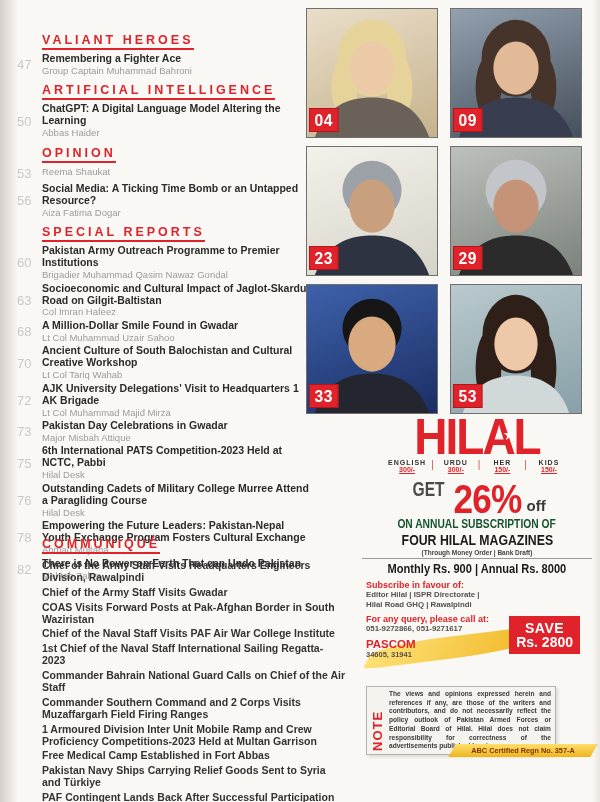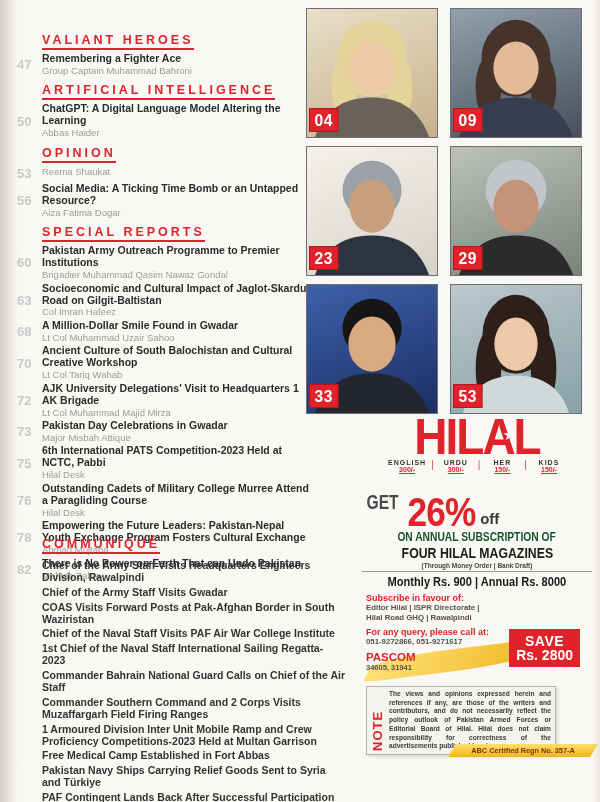--- a/index.html
+++ b/index.html
@@ -9,21 +9,21 @@
   .page::before { content:''; position:absolute; top:0; bottom:0; left:0; width:18px;
     background:linear-gradient(90deg, rgba(110,95,85,.28), rgba(110,95,85,0)); z-index:6; pointer-events:none; }
   .page::after { content:''; position:absolute; top:0; bottom:0; right:0; width:8px;
     background:linear-gradient(270deg, rgba(110,95,85,.12), rgba(110,95,85,0)); z-index:6; pointer-events:none; }
 
   
   .toc { position:absolute; left:16px; top:28px; width:298px; }
   .section-header { color:var(--accent); font-weight:bold; font-size:12.5px; letter-spacing:3px;
     border-bottom:2px solid var(--accent); display:inline-block; padding-bottom:1px; margin:5px 0 3px 26px; white-space:nowrap; }
   .entry { display:flex; margin-bottom:2px; }
-  .pnum { width:26px; flex:none; font-size:13px; font-weight:bold; color:#c9c9c9;
+  .pnum { width:26px; flex:none; font-size:13px; font-weight:normal; color:#c9c9c9;
     display:flex; align-items:center; padding-left:1px; }
   .etext { flex:1; }
   .etitle { font-size:10.5px; font-weight:bold; color:#2b2b2b; line-height:1.14; }
   .eauthor { font-size:9.5px; color:#9b9b9b; line-height:1.1; margin-top:1px; }
 
   .communique { position:absolute; left:16px; top:532px; width:330px; }
   .clist { margin-left:26px; margin-top:2px; }
   .citem { font-size:10.5px; font-weight:bold; color:#333; line-height:1.16; margin-bottom:2.5px; }
 
   
@@ -47,21 +47,21 @@
   .ad { position:absolute; left:362px; top:418px; width:230px; text-align:center; }
   .logo-wrap { position:relative; display:inline-block; line-height:.85; }
   .logo { font-size:46px; font-weight:900; color:var(--accent); letter-spacing:-2px;
     display:inline-block; transform:scaleY(1.08); }
   .logo-star { position:absolute; top:9px; left:70.5%; color:#fff; font-size:15px; line-height:1; }
   .editions { display:flex; justify-content:center; align-items:flex-start; gap:5px; margin-top:2px; }
   .edition { min-width:34px; }
   .ed-name { font-size:7px; font-weight:bold; color:#333; letter-spacing:1px; }
   .ed-price { font-size:7px; font-weight:bold; color:var(--accent); text-decoration:underline; }
   .ed-sep { color:#c55; font-size:10px; line-height:1; margin-top:1px; }
-  .getrow { display:flex; justify-content:flex-start; align-items:flex-end; margin-top:16px; height:40px; }
+  .getrow { display:flex; justify-content:center; align-items:flex-end; margin-top:3px; height:40px; }
   .get { font-size:20px; font-weight:900; color:#4a4a4a; transform:scaleX(.78); align-self:flex-start; margin-top:2px; }
   .pct { font-size:40px; font-weight:900; color:var(--accent); line-height:.85; transform:scaleX(.88); letter-spacing:-1px; }
   .off { font-size:15px; font-weight:900; color:#3a3a3a; margin-bottom:2px; }
   .cond { display:inline-block; transform:scaleX(.82); white-space:nowrap; }
   .adline1 { font-size:12.5px; font-weight:bold; color:#14532d; margin-top:1px; }
   .adline2 { font-size:15px; font-weight:900; color:#1a1a1a; }
   .adline3 { font-size:6.5px; font-weight:bold; color:#444; margin-top:1px; }
   .pricing { font-size:13.5px; font-weight:bold; color:#1a1a1a; margin-top:2px;
     border-top:1px solid #999; padding-top:2px; }
   .sub-block { position:relative; text-align:left; margin-top:4px; padding-left:4px; height:102px; }

